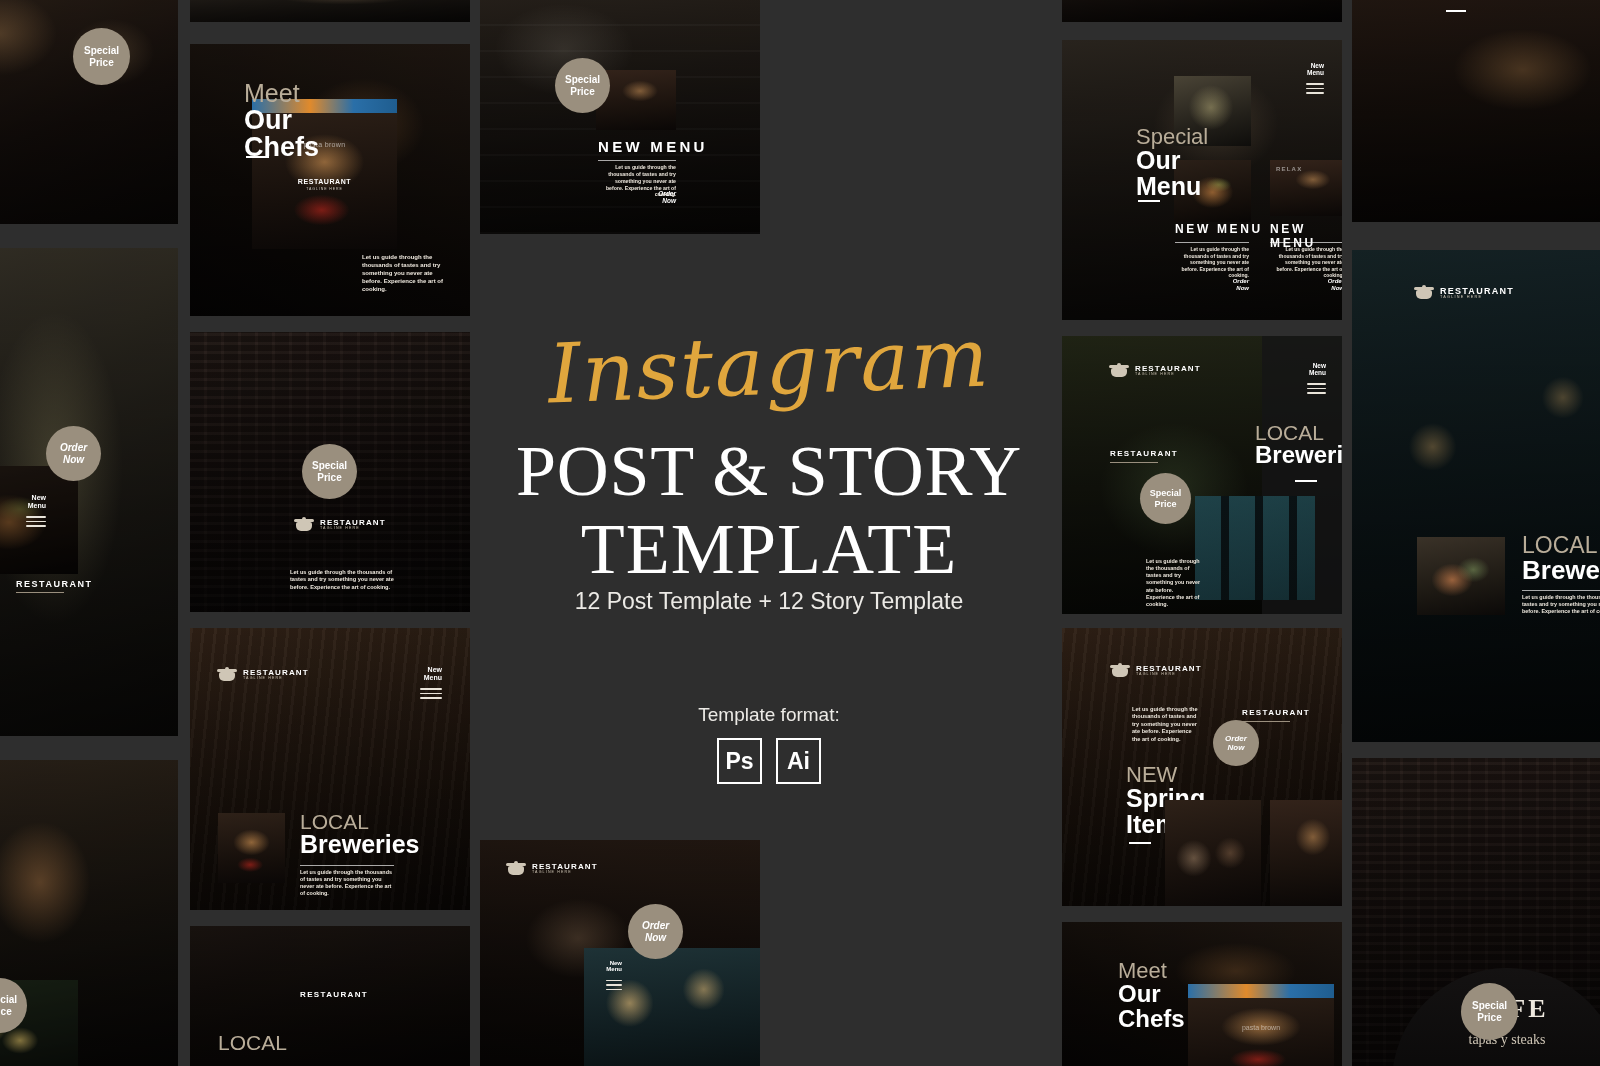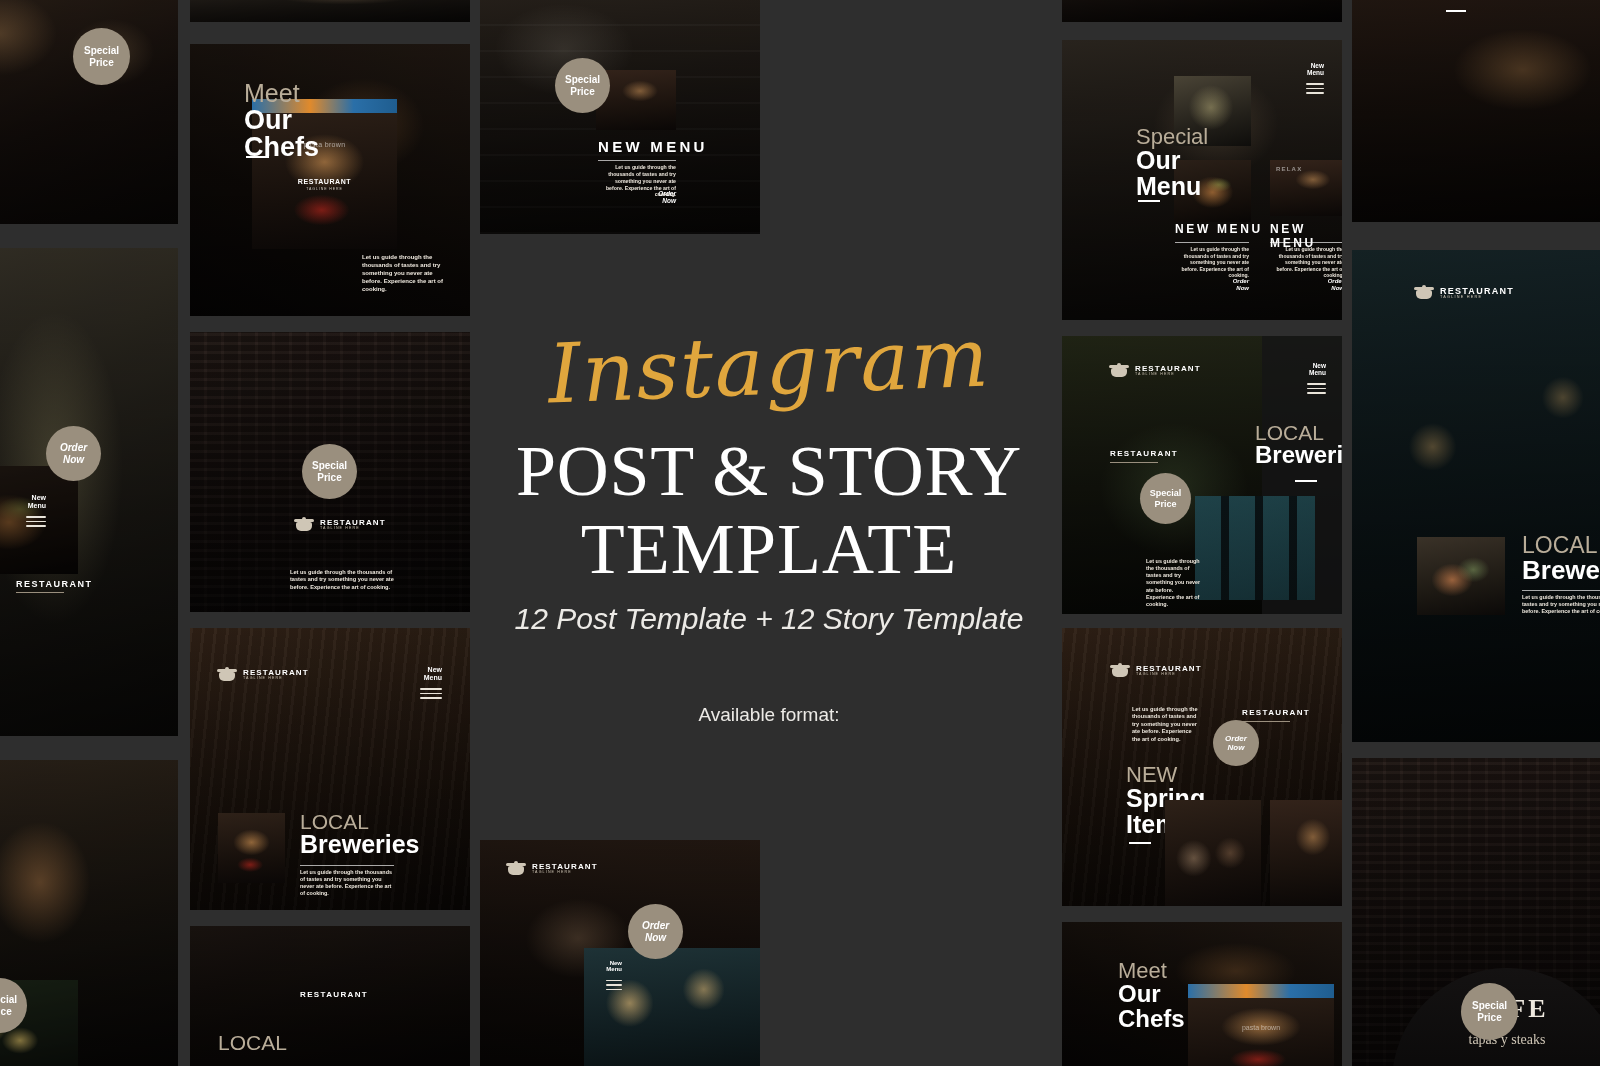--- a/index.html
+++ b/index.html
@@ -127,21 +127,21 @@
   .thumb{ position:absolute; overflow:hidden; }
   .ovl{ position:absolute; background:rgba(20,20,22,.78); }
 
   
   .center{ position:absolute; left:478px; top:0; width:582px; height:1066px; background:#2e2e2e; z-index:40; }
   .hero{ position:absolute; left:0; width:582px; text-align:center; }
   .script{ top:318px; font-family:"DejaVu Serif", serif; font-style:italic; font-size:82px;
            color:#e0a63d; font-weight:400; letter-spacing:.02em; transform:rotate(-2.2deg); }
   .t1{ top:430px; font-family:"Liberation Serif", serif; font-size:72px; color:#fff; letter-spacing:.01em; }
   .t2{ top:508px; font-family:"Liberation Serif", serif; font-size:72px; color:#fff; letter-spacing:.015em; }
-  .sub{ top:602px; font-size:30px; color:#eceae6;font-style:italic; }
+  .sub{ top:588px; font-size:23px; color:#eceae6; }
   .avail{ top:704px; font-size:19px; color:#eceae6; }
   .fmts{ position:absolute; top:738px; left:0; width:582px; display:flex; justify-content:center; gap:14px; }
   .fmt{ width:45px; height:46px; border:2px solid #fff; display:flex; align-items:center; justify-content:center;
         color:#fff; font-size:23px; font-weight:bold; }
 </style>
 </head>
 <body>
 
 <div class="stage">
 
@@ -268,21 +268,25 @@
     <div class="head" style="left:28px; top:106px;">
       <span class="k" style="font-size:21px;">LOCAL</span>
     </div>
   </div>
 
   <div class="center">
     <div class="hero script">Instagram</div>
     <div class="hero t2">TEMPLATE</div>
     <div class="hero t1">POST &amp; STORY</div>
     <div class="hero sub">12 Post Template + 12 Story Template</div>
-    <div class="hero avail">Available format:</div>
+    <div class="hero avail">Template format:</div>
+    <div class="fmts">
+      <div class="fmt">Ps</div>
+      <div class="fmt">Ai</div>
+    </div>
   </div>
 
   <div class="card p-shelf" style="left:480px; top:-12px; width:280px; height:246px; z-index:45;">
     <div class="vig"></div>
     <div class="thumb p-cafe" style="left:116px; top:82px; width:80px; height:60px;"></div>
     <div class="newmenu" style="left:118px; top:150px; font-size:15px;">NEW MENU</div>
     <div class="hr" style="left:118px; top:172px; width:78px;"></div>
     <div class="body" style="left:118px; top:176px; width:78px; font-size:5.2px; font-weight:bold; text-align:right;">Let us guide through the thousands of tastes and try something you never ate before. Experience the art of cooking.</div>
     <div class="order" style="left:158px; top:202px; font-size:6.5px; text-align:right; width:38px;">
       <span>Order</span><br>

